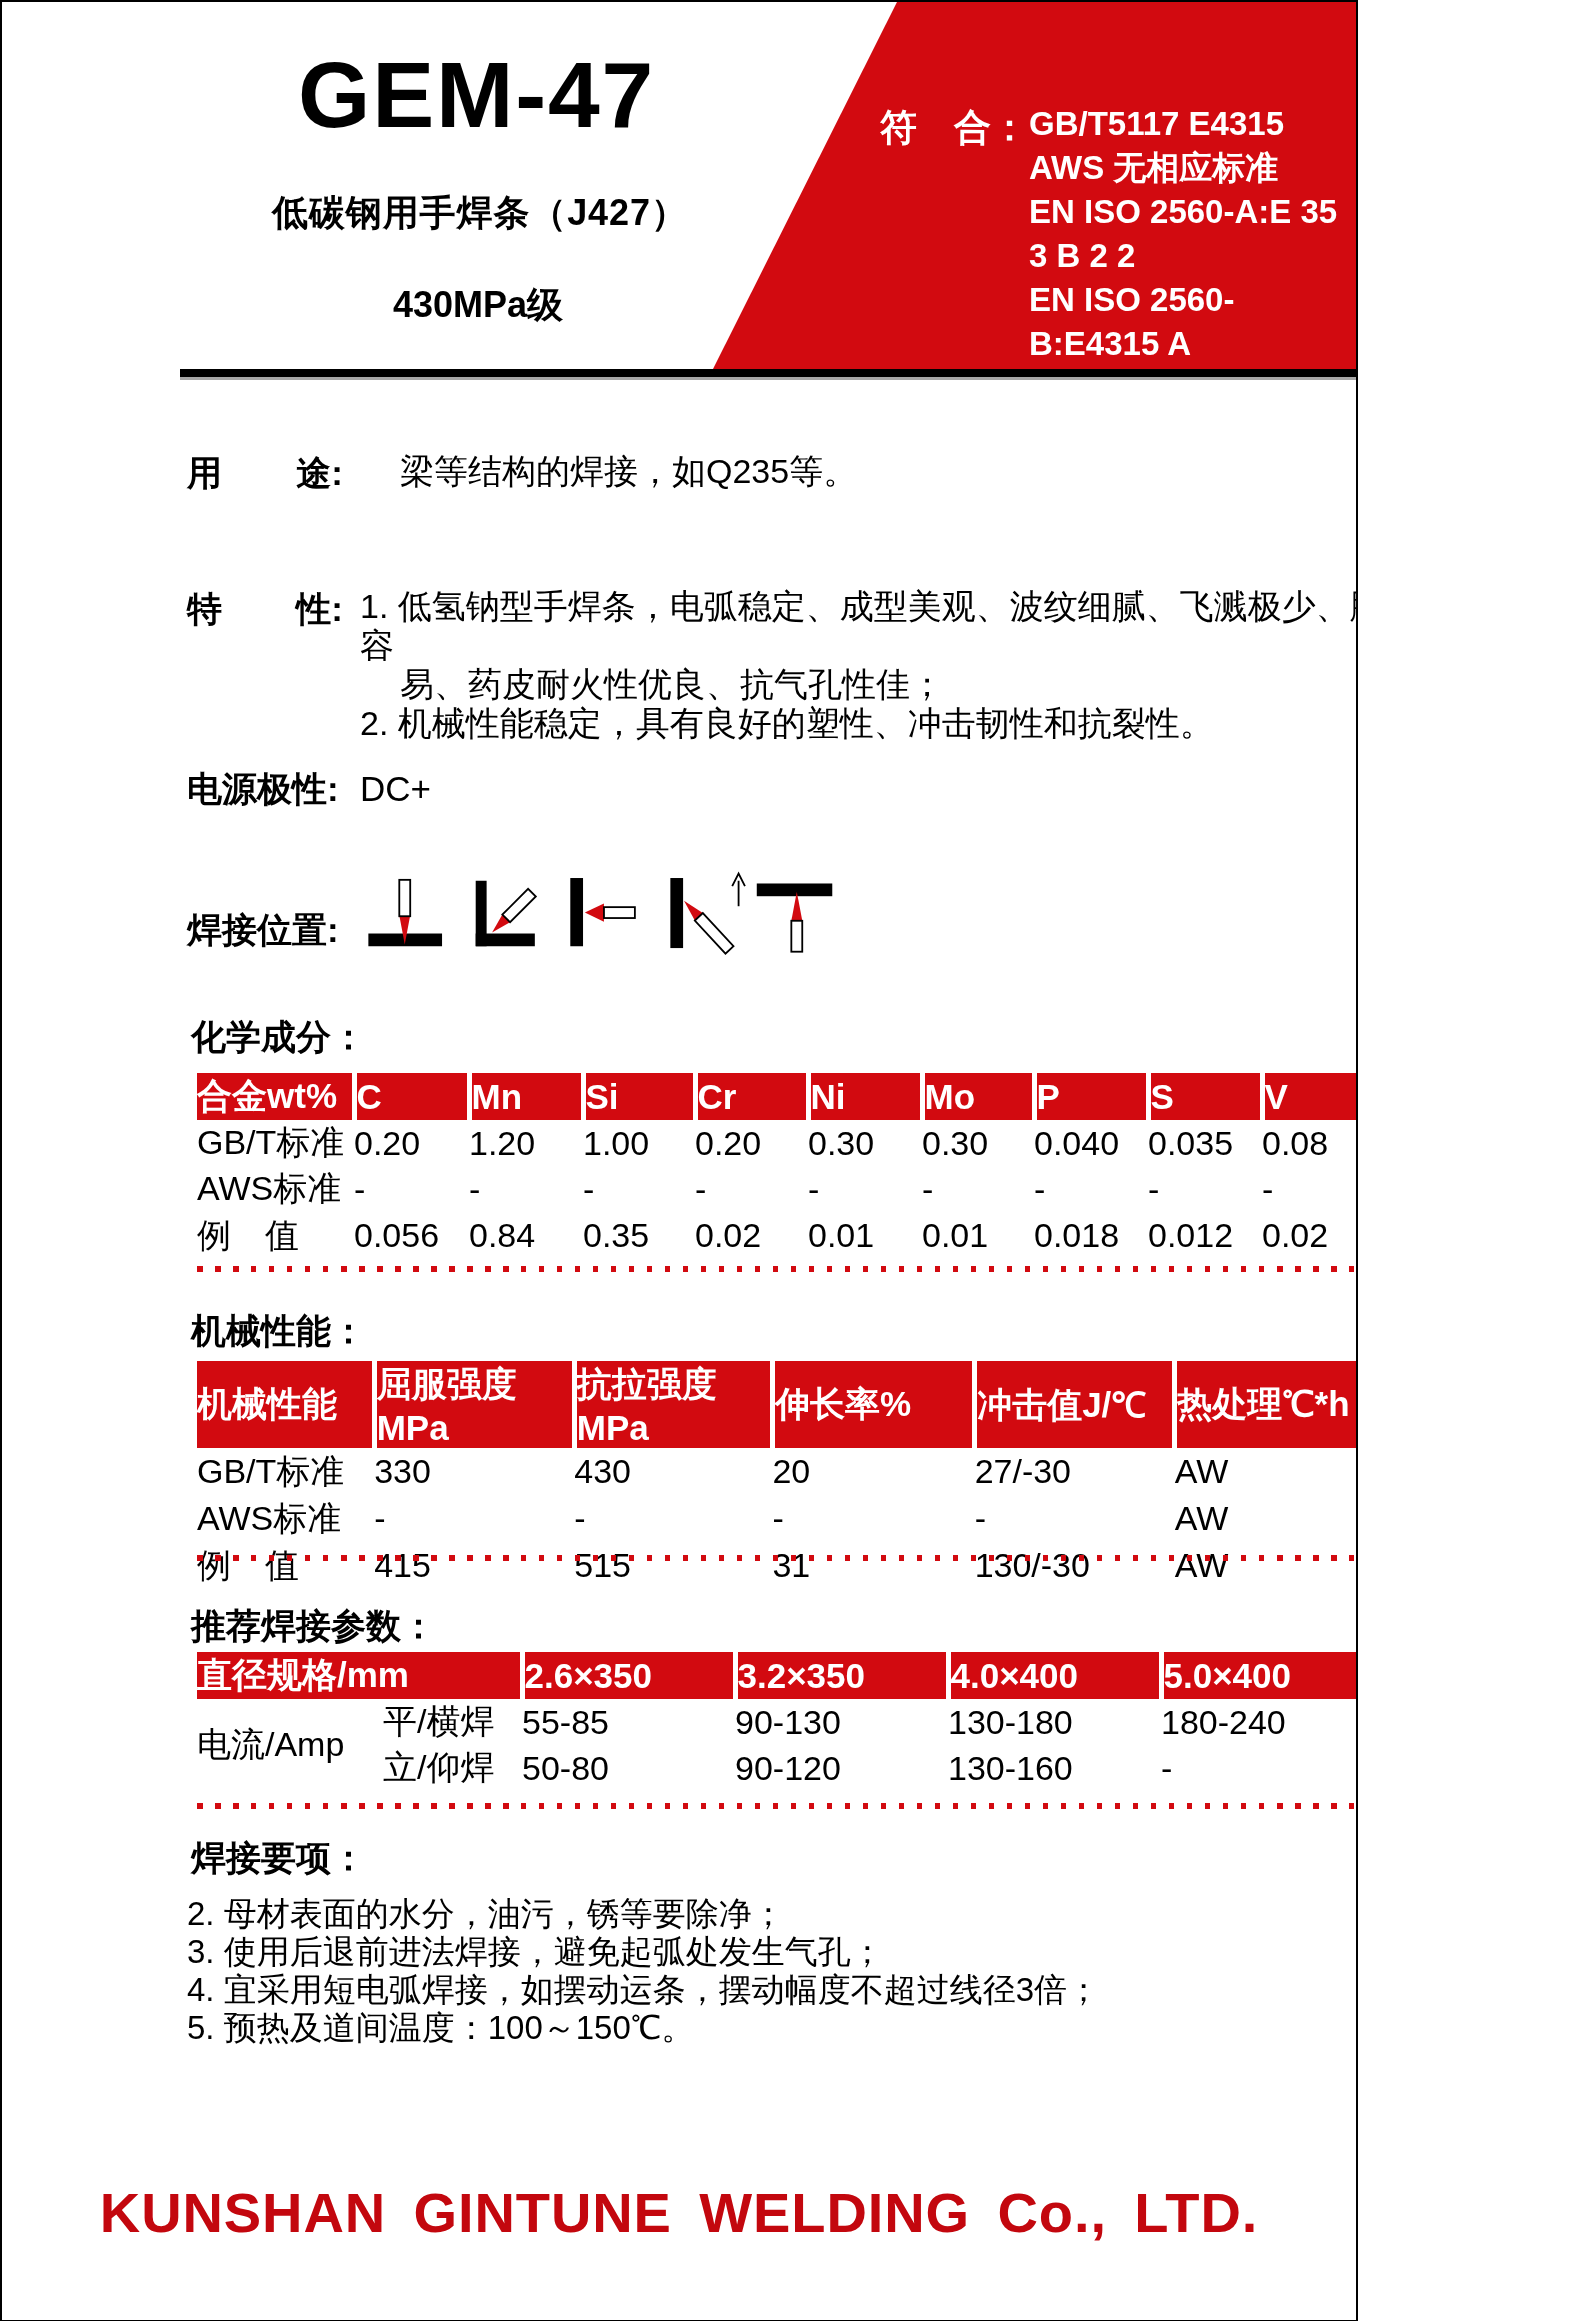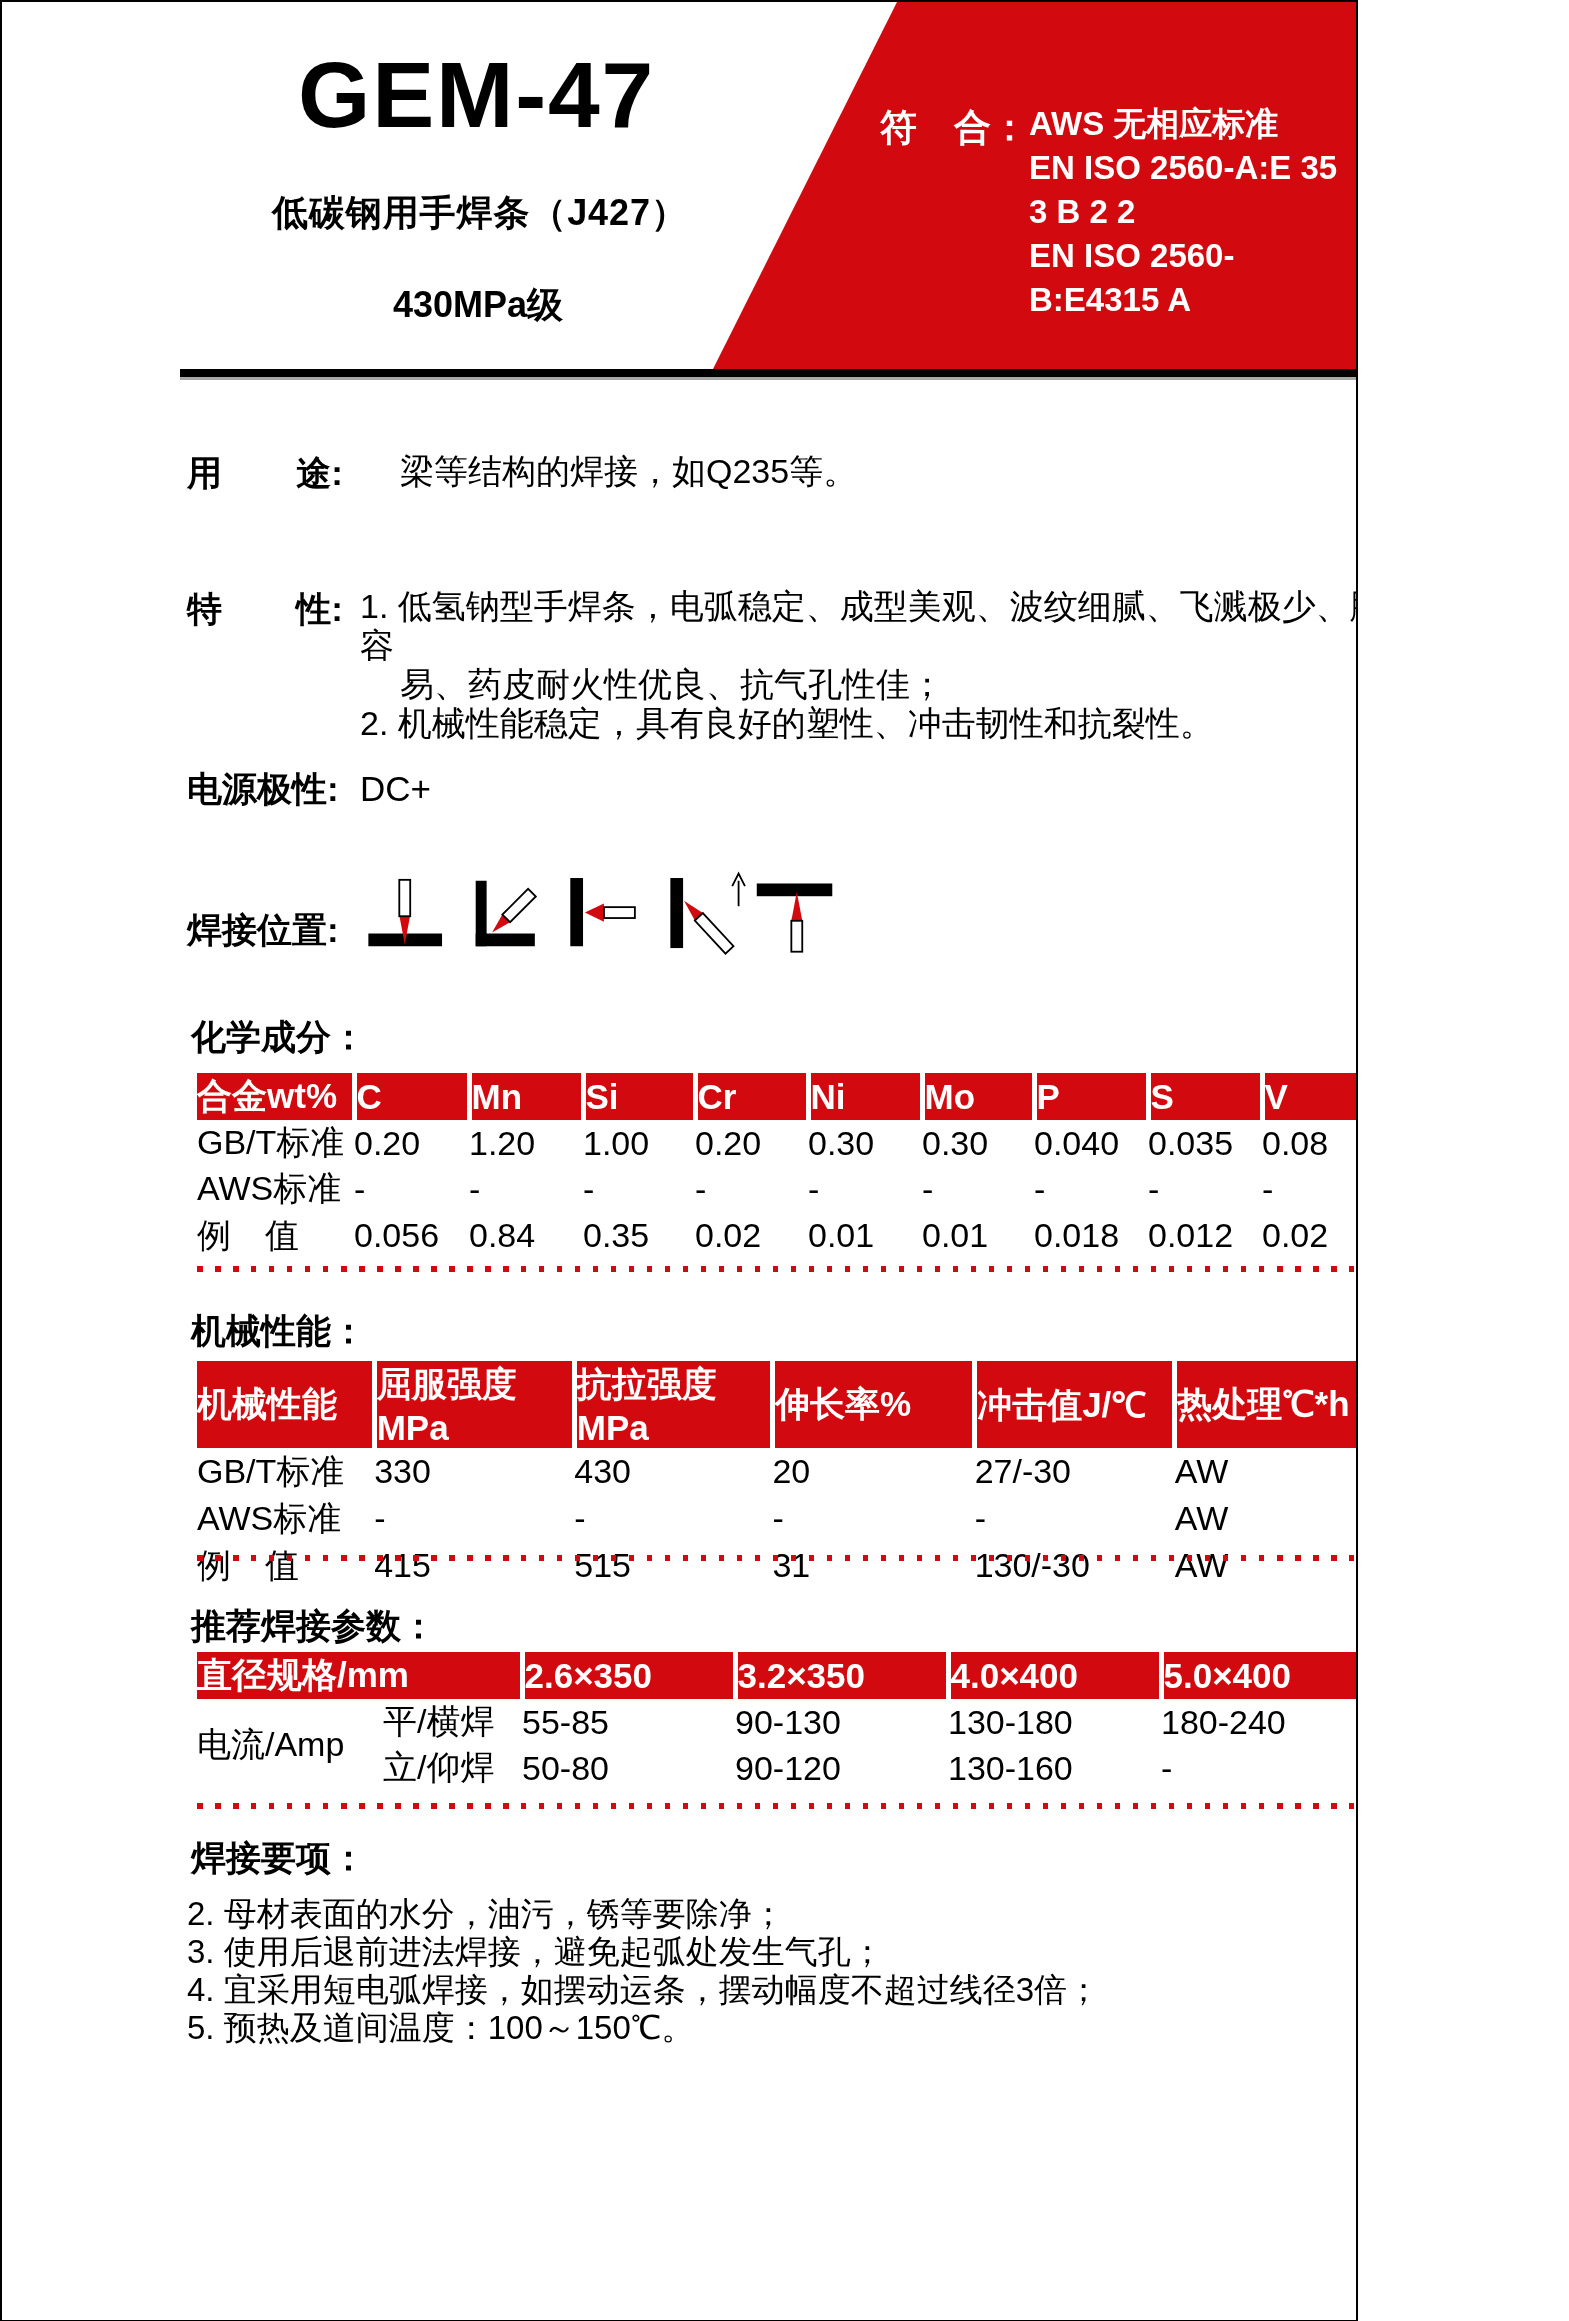--- a/index.html
+++ b/index.html
@@ -82,20 +82,21 @@
 <body>
 
 <div class="page">
 
   <div class="abs red-banner"></div>
   <div class="abs hdr-product">GEM-47</div>
   <div class="abs hdr-subtitle">低碳钢用手焊条（J427）</div>
   <div class="abs hdr-grade">430MPa级</div>
   <div class="abs conform-label">符　合：</div>
   <div class="abs standards">
+    <div>GB/T5117  E4315</div>
     <div>AWS  无相应标准</div>
     <div>EN ISO 2560-A:E 35 3 B 2 2</div>
     <div>EN ISO 2560-B:E4315 A</div>
   </div>
   <div class="abs divider-bar"></div>
   <div class="abs divider-shadow"></div>
 
   <div class="abs sec-label jlabel" style="left:185px;top:452px;">
     <span>用</span>
     <span>途:</span>
@@ -306,15 +307,16 @@
   <div class="dotline" style="left:195px;top:1801px;width:1176px;"></div>
 
   <div class="abs sec-title" style="left:189px;top:1836px;">焊接要项：</div>
   <div class="abs notes">
     <div>2. 母材表面的水分，油污，锈等要除净；</div>
     <div>3. 使用后退前进法焊接，避免起弧处发生气孔；</div>
     <div>4. 宜采用短电弧焊接，如摆动运条，摆动幅度不超过线径3倍；</div>
     <div>5. 预热及道间温度：100～150℃。</div>
   </div>
 
+  <div class="abs footer">KUNSHAN GINTUNE WELDING Co., LTD.</div>
 
 </div>
 
 
 </body></html>

